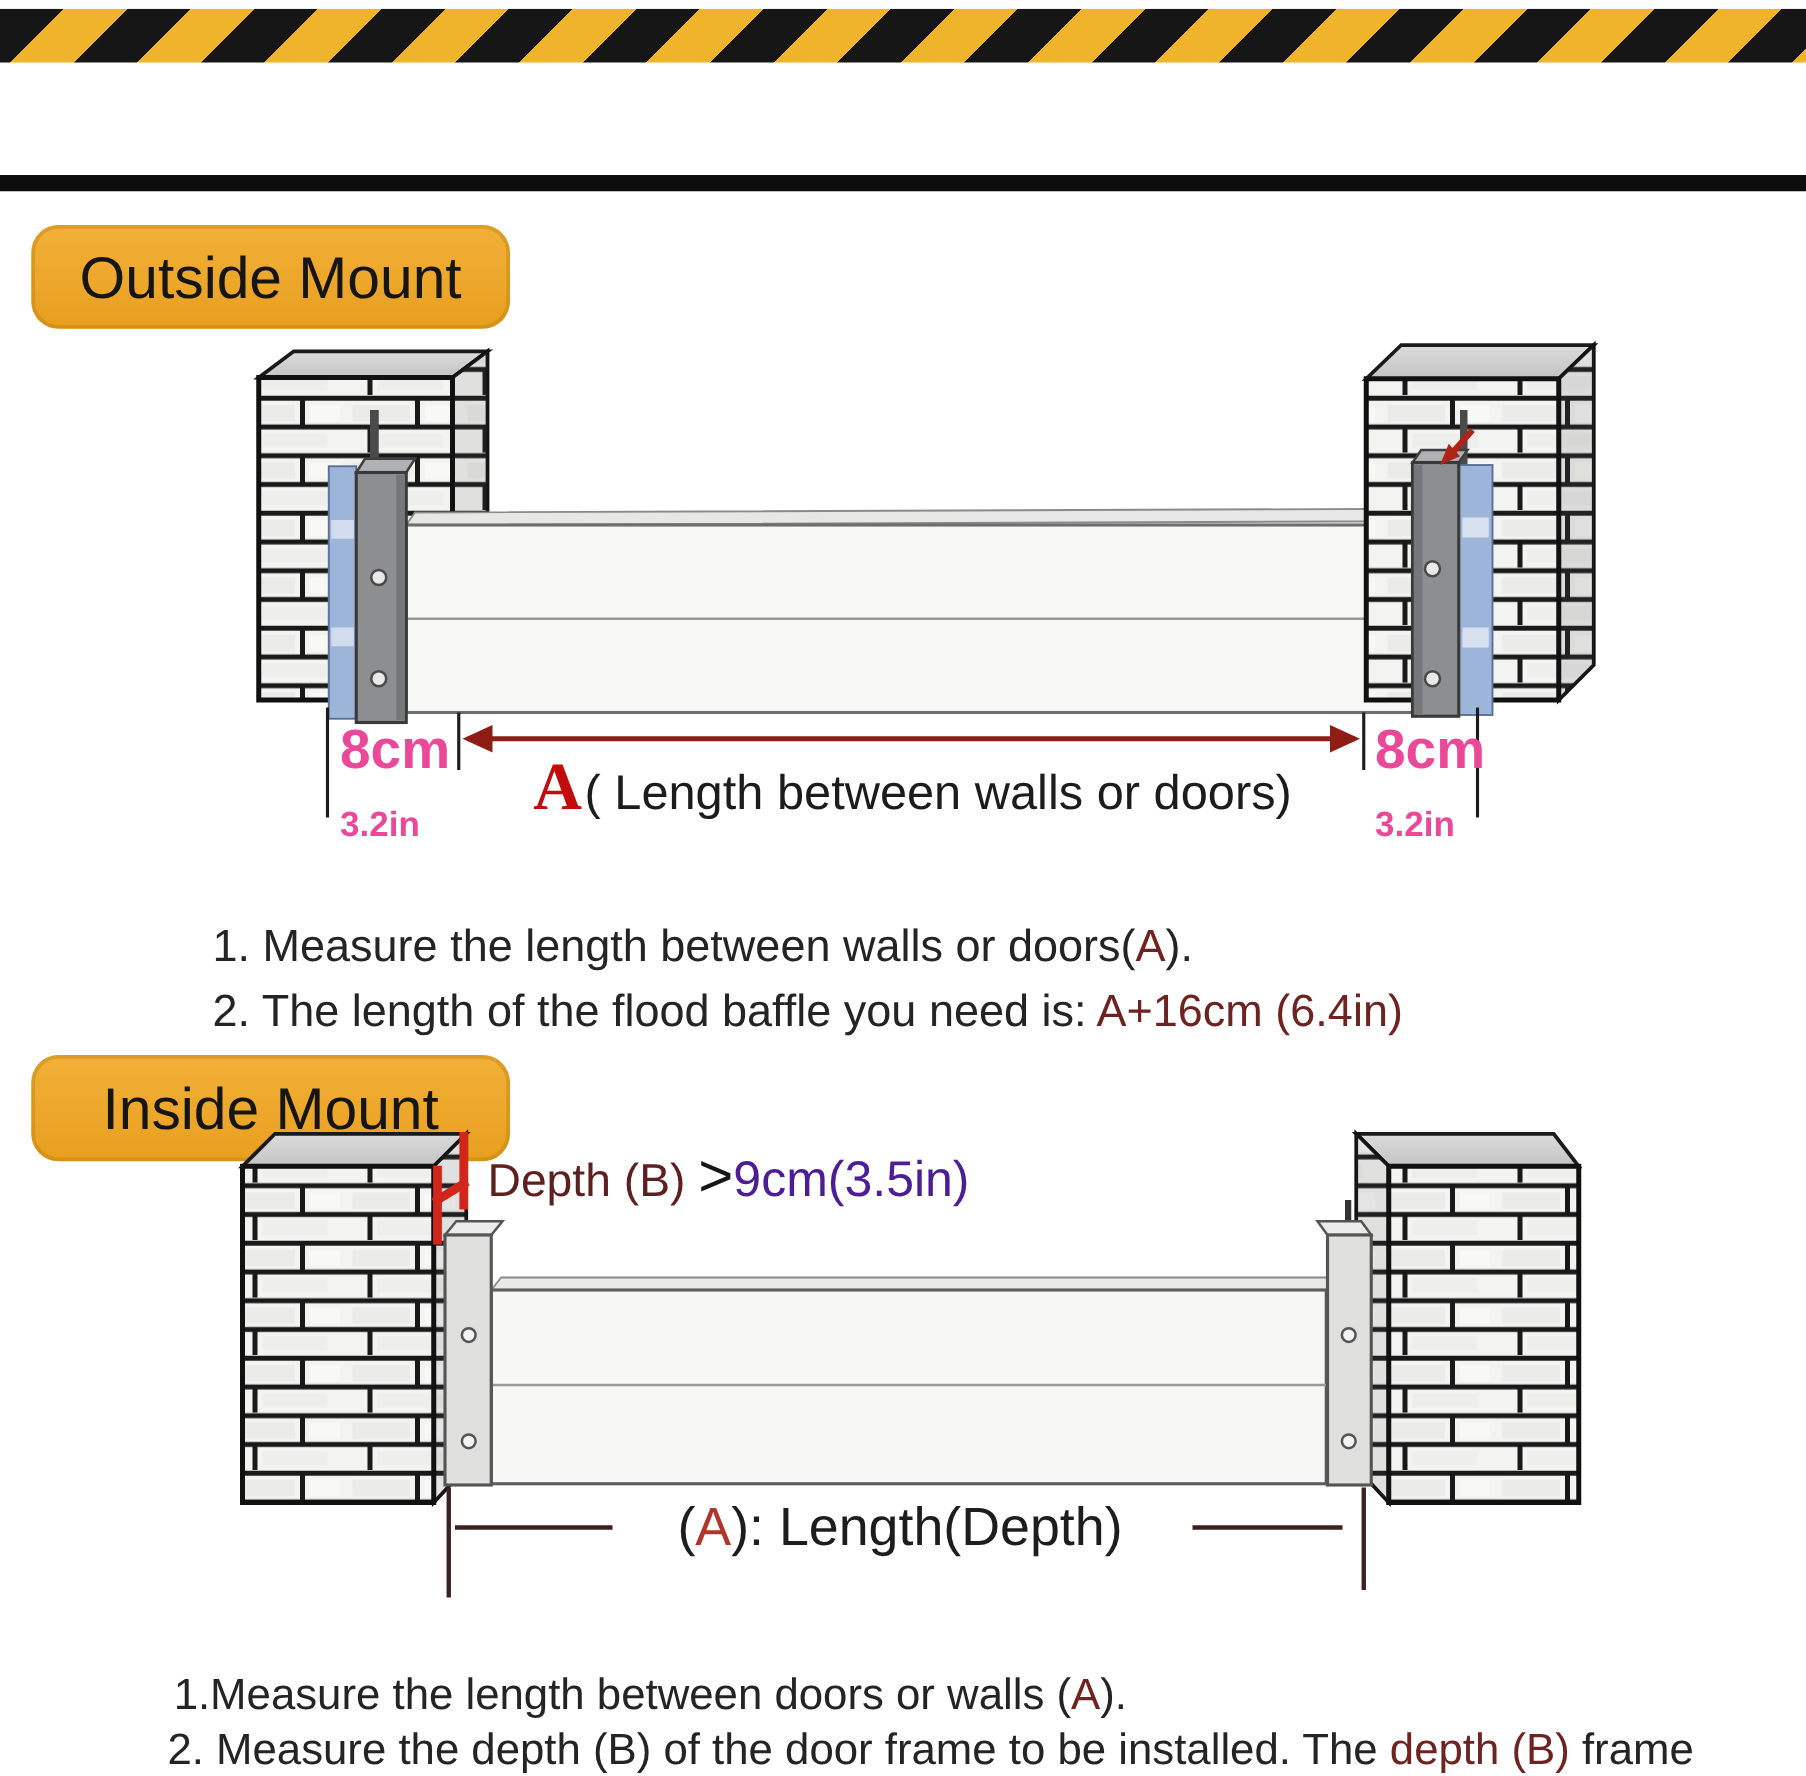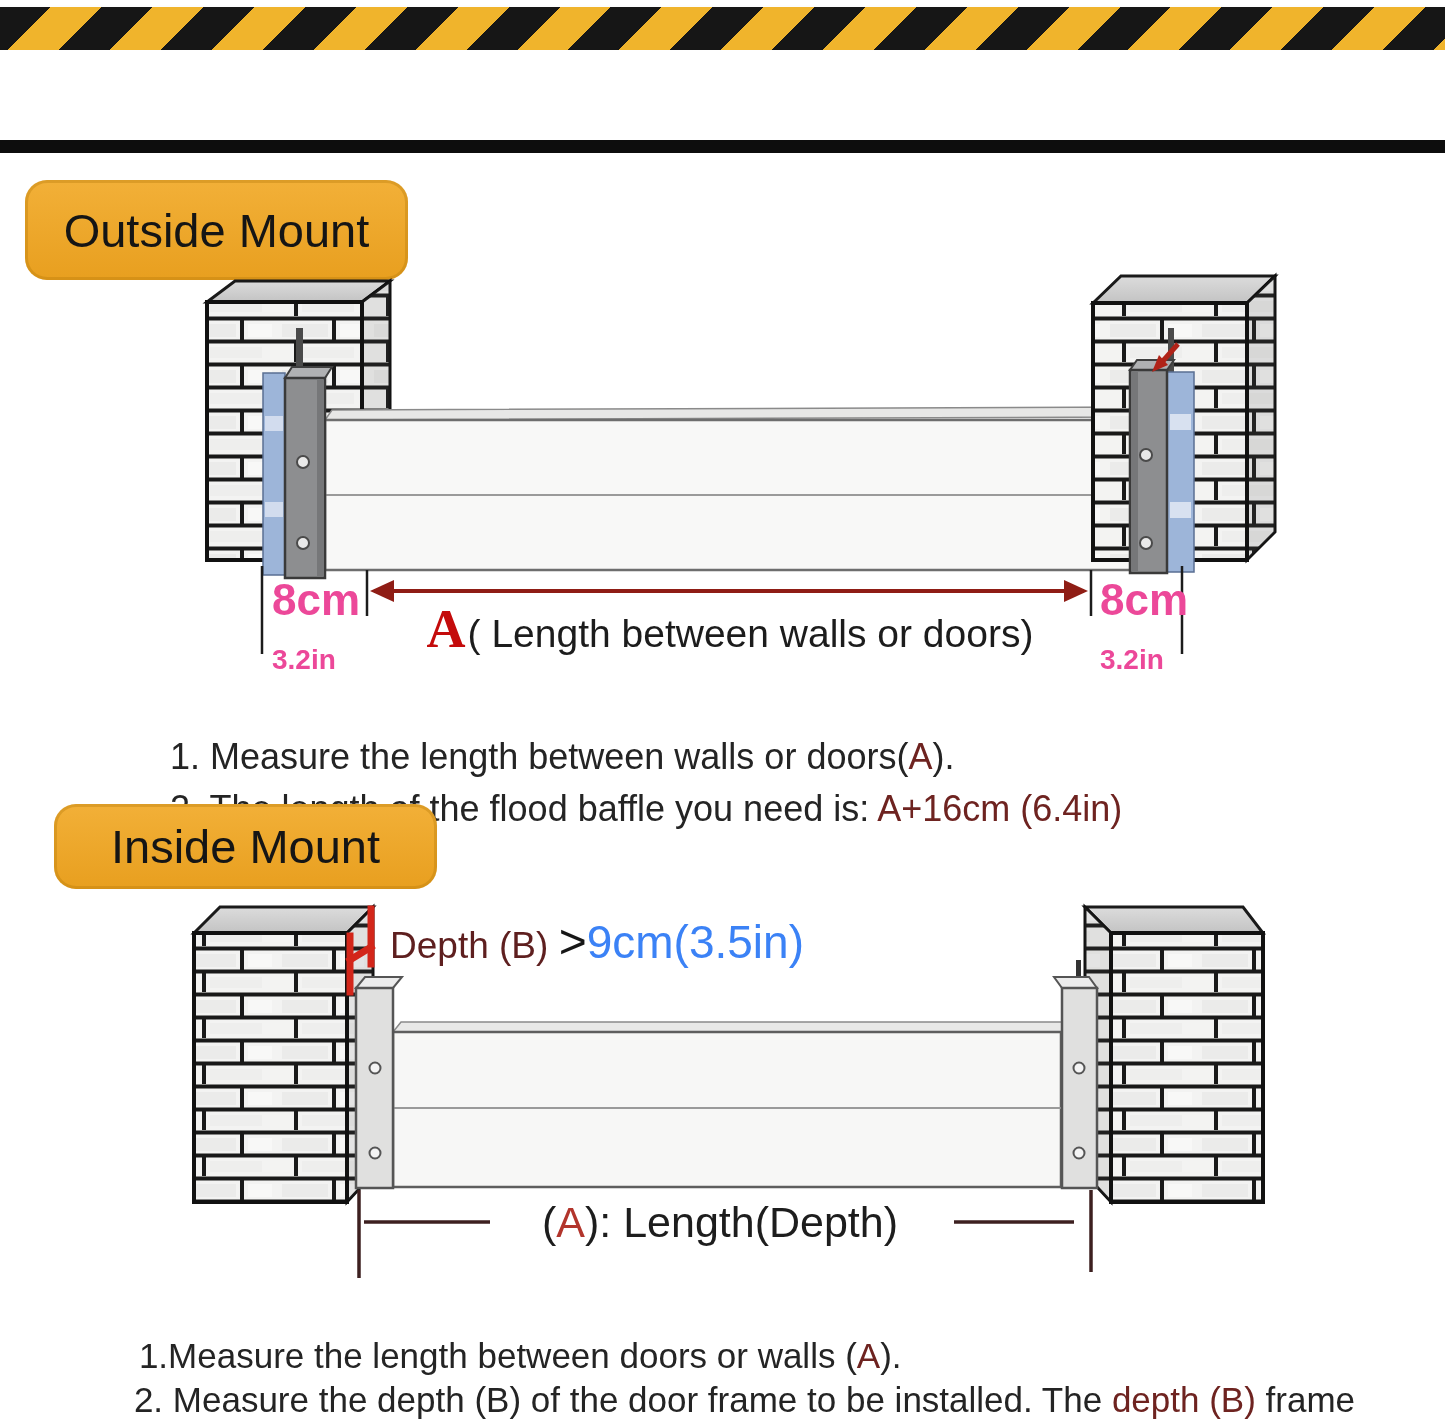--- a/index.html
+++ b/index.html
@@ -18,28 +18,28 @@
     background:linear-gradient(#fdfdfd,#ececec);
     display:flex;align-items:center;justify-content:center;
   }
   .page-title{
     font-size:60px;font-weight:bold;letter-spacing:1px;color:#121212;
     text-shadow:-2px -2px 0 #ffffff,2px 2px 2px rgba(0,0,0,.45),5px 6px 5px rgba(0,0,0,.25);
   }
   .black-bar{position:absolute;left:0;top:140px;width:1445px;height:13px;background:#0d0d0d;}
   
   .badge{
-    position:absolute;left:25px;width:383px;height:100px;border-radius:22px;
+    position:absolute;left:25px;width:383px;height:83px;border-radius:22px;
     background:linear-gradient(#f2b038,#e89f1f);
     box-shadow:inset 0 0 0 3px rgba(180,120,10,.35);
     display:flex;align-items:center;justify-content:center;
     font-size:47px;color:#151515;
   }
   .badge.outside{top:180px;}
-  .badge.inside{top:804px;height:85px;margin-left:29px;}
+  .badge.inside{top:844px;height:85px;}
   
   .diagram{position:absolute;left:0;width:1445px;height:400px;}
   .diagram.outside{top:270px;}
   .diagram.inside{top:900px;}
   
   .meas{position:absolute;font-size:44px;color:#ec4899;line-height:1.0;font-weight:bold;}
   .meas .in{font-size:28px;display:block;margin-top:24px;}
   .meas.left{left:272px;top:578px;}
   .meas.right{left:1100px;top:578px;}
   .arrow-label{
@@ -59,21 +59,21 @@
   .step.b1{left:100px;top:1296px;font-size:35px;}
   .step.b2{left:95px;top:1340px;font-size:35px;}
   .step.b3{left:63px;top:1381px;font-size:35px;}
   
   .depth-label{
     position:absolute;left:390px;top:914px;
     display:flex;align-items:baseline;white-space:pre;
   }
   .depth-label .pfx{font-size:37px;color:#5e1f1f;}
   .depth-label .gt{font-size:48px;color:#161616;}
-  .depth-label .val{font-size:46px;color:#3b82f6;}
+  .depth-label .val{font-size:40px;color:#4c1d95;}
   .dim-label{
     position:absolute;left:480px;top:1198px;width:480px;
     display:flex;justify-content:center;align-items:baseline;white-space:pre;
     font-size:43px;color:#1d1d1d;
   }
   .dim-label .redA{color:#b2352c;}
 </style>
 </head>
 <body>
 

